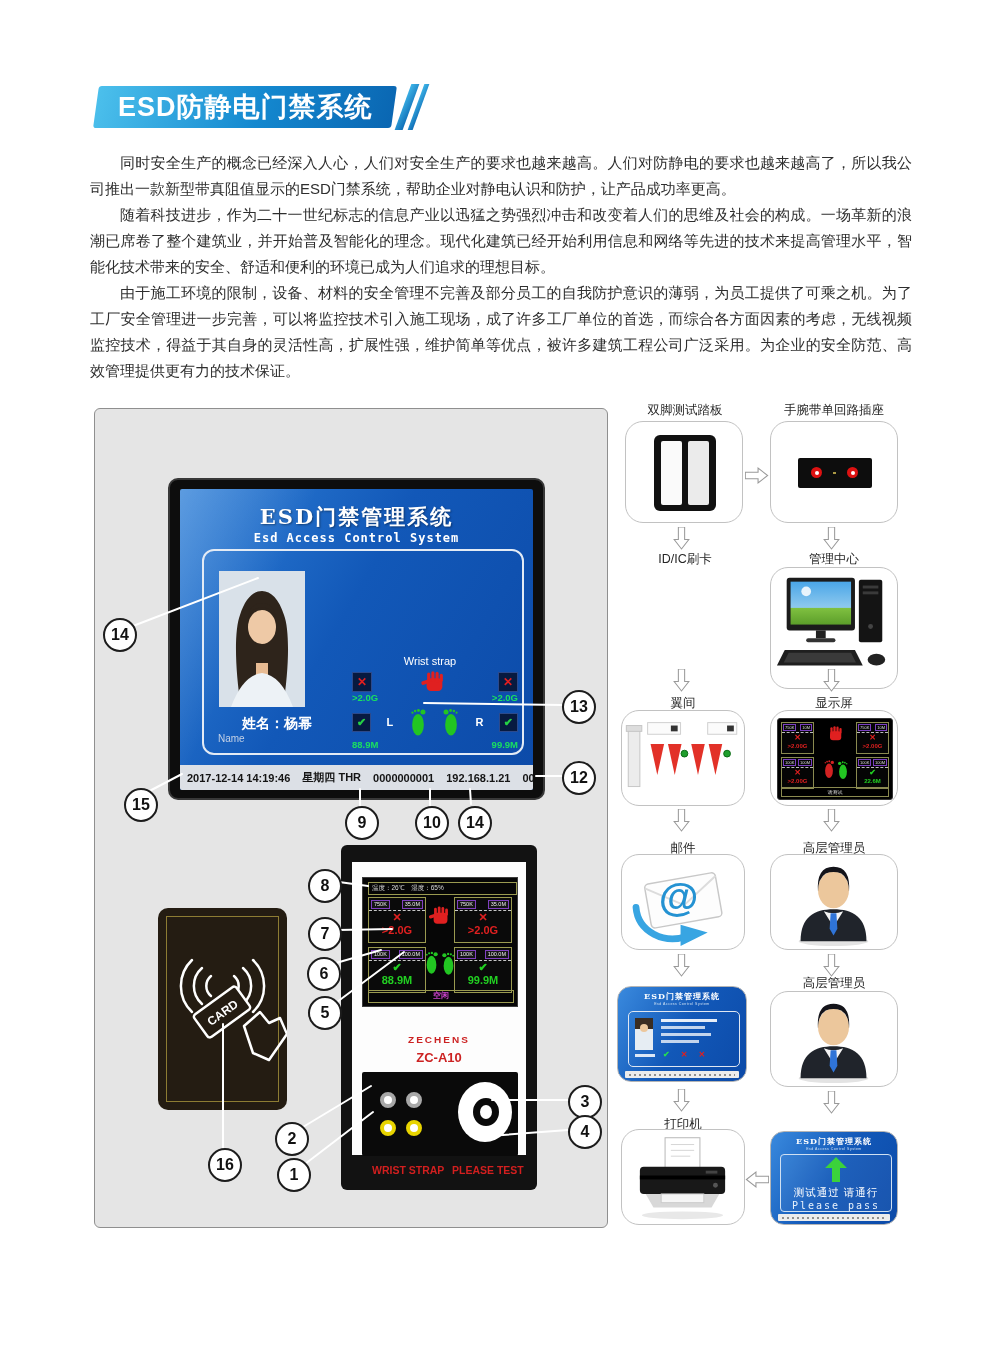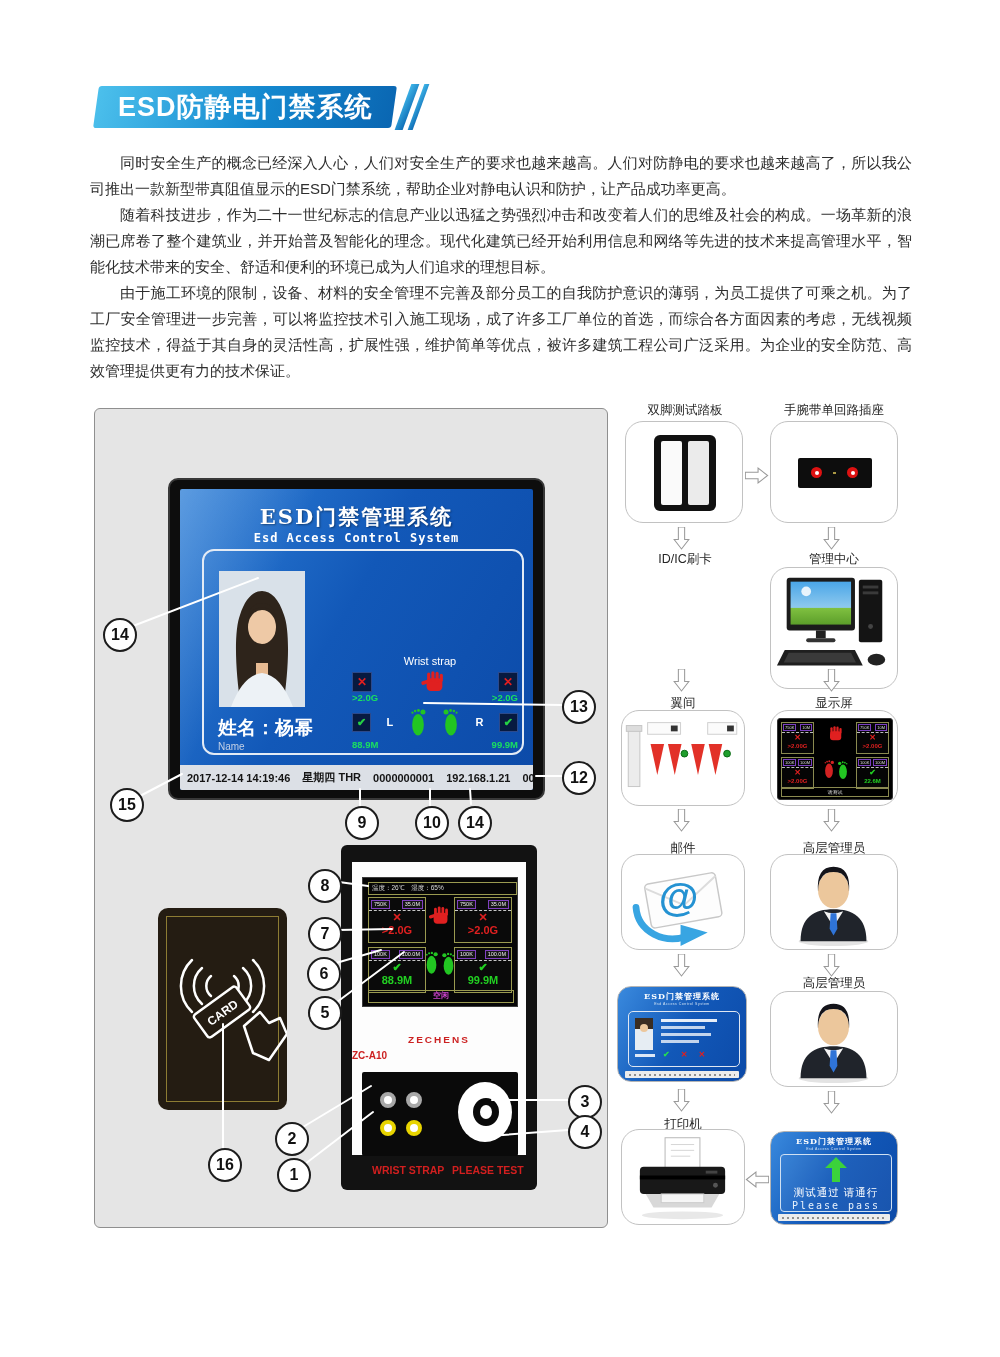--- a/index.html
+++ b/index.html
@@ -48,21 +48,21 @@
           font-size:6.5px;line-height:10px;padding-left:3px;}
   .mbox{position:absolute;width:58px;height:46px;border:1px solid #9a9a50;background:#0a0a0a;box-sizing:border-box;}
   .chiprow{display:flex;justify-content:space-between;padding:2px 2px 1px 2px;border-bottom:1px dashed #c8c8c8;}
   .chip{border:1px solid #8040c0;color:#eee;font-size:5.5px;line-height:7px;padding:0 2px;background:#151515;}
   .mmark{text-align:center;font-size:11px;line-height:13px;font-weight:bold;}
   .mval{text-align:center;font-weight:bold;}
   .statebar{position:absolute;left:5px;bottom:3px;width:144px;height:11px;border:1px solid #9a9a50;
             color:#cc44cc;font-weight:bold;font-size:8px;text-align:center;line-height:10px;}
   .brand{position:absolute;left:0;top:172px;width:100%;text-align:center;color:#cc2222;font-weight:bold;
          font-size:10px;letter-spacing:2px;transform:scaleY(.9);}
-  .model{position:absolute;left:0;top:188px;width:100%;text-align:left;color:#cc2222;font-weight:bold;font-size:10px;}
+  .model{position:absolute;left:0;top:188px;width:100%;text-align:center;color:#cc2222;font-weight:bold;font-size:13px;}
   .cpanel{position:absolute;left:10px;top:210px;width:156px;height:84px;background:#0a0a0a;border-radius:2px;}
   .sock{position:absolute;width:8px;height:8px;border-radius:50%;background:#fff;}
   .sock.gray{border:4px solid #a8a8a8;}
   .sock.yel{border:4px solid #e8d400;}
   .tlabel{position:absolute;top:302px;color:#d21f1f;font-weight:bold;font-size:10.5px;white-space:nowrap;}
   
   .reader{position:absolute;left:158px;top:908px;width:129px;height:202px;background:#241c12;border-radius:10px;}
   .reader-inner{position:absolute;left:8px;top:8px;right:8px;bottom:8px;border:1px solid #8d7c33;}
   
   .co{position:absolute;width:30px;height:30px;border:2px solid #1c1c1c;border-radius:50%;background:#fff;
@@ -110,21 +110,21 @@
           <svg width="86" height="136" viewBox="0 0 86 136">
             <rect width="86" height="136" fill="#d9e1e9"></rect>
             <path d="M22,136 C16,98 15,60 21,44 C26,28 34,20 43,20 C52,20 60,28 65,44 C71,60 70,98 64,136 Z" fill="#2e241b"></path>
             <path d="M37,92 L37,104 Q43,109 49,104 L49,92 Z" fill="#e7bb93"></path>
             <ellipse cx="43" cy="56" rx="14" ry="17" fill="#eec9a6"></ellipse>
             <path d="M29,54 Q28,32 43,32 Q58,32 57,54 Q57,42 50,38 Q43,35 36,38 Q29,42 29,54 Z" fill="#2e241b"></path>
             <path d="M12,136 Q24,104 43,102 Q62,104 74,136 Z" fill="#edf2f6"></path>
           </svg>
         </div>
         <div class="abs" style="left:14px;top:164px;">
-          <div class="fld" style="font-size:19px;">姓名：杨幂</div>
+          <div class="fld" style="font-size:14px;margin-left:24px;">姓名：杨幂</div>
           <div class="flden">Name</div>
         </div>
         <div class="abs" style="left:186px;top:104px;width:80px;text-align:center;color:#fff;font-size:11px;">Wrist strap</div>
         <div class="abs" style="left:148px;top:120px;width:166px;display:flex;justify-content:space-between;align-items:center;">
           <div class="xbox">✕</div>
           <svg width="28" height="21" viewBox="0 0 26 20">
             <g fill="#e02020">
               <rect x="5" y="7" width="15" height="12" rx="4"></rect>
               <rect x="5.5" y="1.5" width="3" height="9" rx="1.5"></rect>
               <rect x="9.5" y="0.2" width="3" height="10" rx="1.5"></rect>
@@ -291,21 +291,21 @@
   <div class="co" style="left:308px;top:996px;">5</div>
   <div class="co" style="left:307px;top:957px;">6</div>
   <div class="co" style="left:308px;top:917px;">7</div>
   <div class="co" style="left:308px;top:869px;">8</div>
   <div class="co" style="left:345px;top:806px;">9</div>
   <div class="co" style="left:415px;top:806px;">10</div>
   <div class="co" style="left:458px;top:806px;">14</div>
   <div class="co" style="left:562px;top:761px;">12</div>
   <div class="co" style="left:562px;top:690px;">13</div>
   <div class="co" style="left:103px;top:618px;">14</div>
-  <div class="co" style="left:110px;top:788px;">15</div>
+  <div class="co" style="left:124px;top:788px;">15</div>
   <div class="co" style="left:208px;top:1148px;">16</div>
 
   <svg class="leader" width="1000" height="1357" viewBox="0 0 1000 1357">
     <g stroke="#fff" stroke-width="2" stroke-linecap="round">
       <line x1="133" y1="626" x2="258" y2="578"></line>
       <line x1="140" y1="796" x2="182" y2="774"></line>
       <line x1="360" y1="789" x2="360" y2="806"></line>
       <line x1="430" y1="789" x2="430" y2="806"></line>
       <line x1="470" y1="789" x2="471" y2="804"></line>
       <line x1="424" y1="703" x2="562" y2="705"></line>

